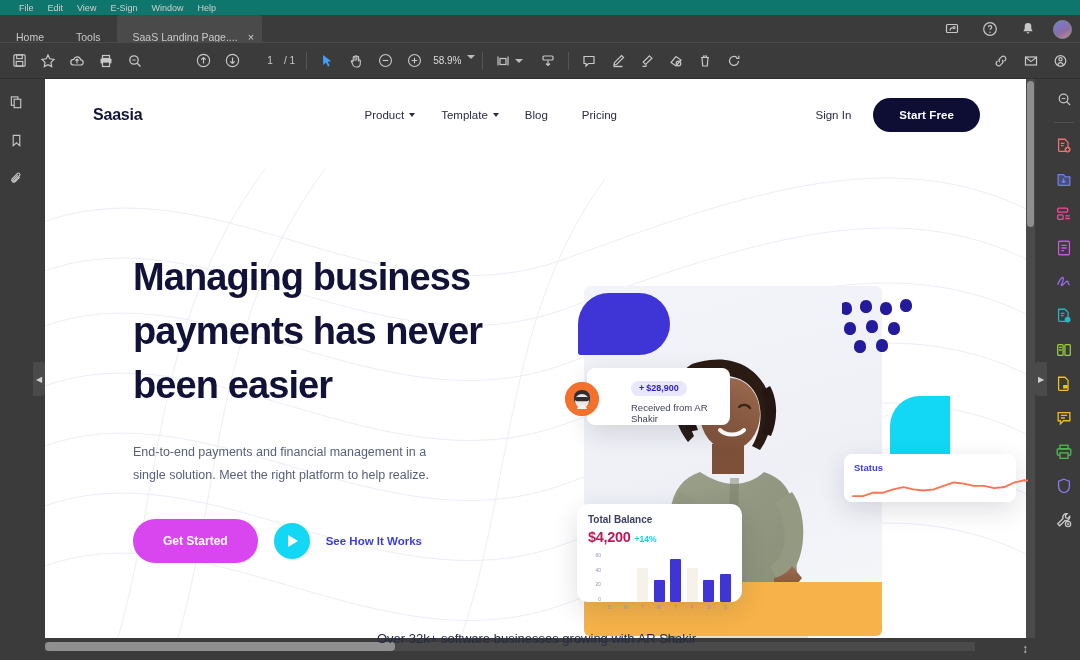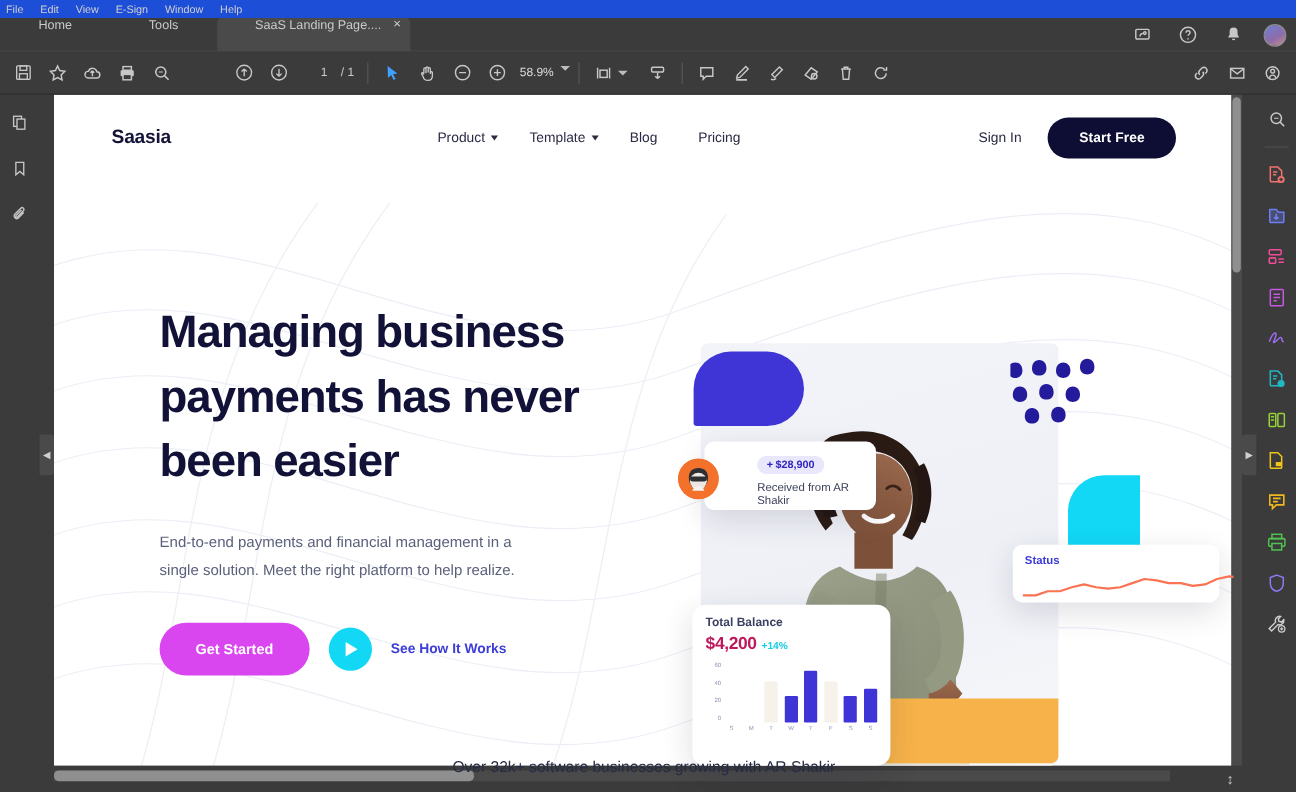--- a/index.html
+++ b/index.html
@@ -6,33 +6,33 @@
   html,body { width:1080px; height:660px; overflow:hidden; }
   body {
     font-family: "Liberation Sans", sans-serif;
     background:#3b3b3b; color:#d8d8d8;
     -webkit-font-smoothing: antialiased;
   }
   .app { position:relative; width:1080px; height:660px; }
 
   
   .menubar {
-    height:15px; background:#1d4ed8; display:flex; align-items:center;
-    padding-left:5px; gap:14px; font-size:9px; color:#cfcfcf;
+    height:15px; background:#0f766e; display:flex; align-items:center;
+    padding-left:19px; gap:14px; font-size:9px; color:#cfcfcf;
   }
   .menubar span { cursor:default; }
 
   
   .tabstrip {
     height:28px; background:#3b3b3b; display:flex; align-items:flex-end;
     position:relative;
   }
   .tabstrip:after{content:"";position:absolute;left:0;right:0;bottom:0;height:1px;background:#4a4a4a;}
   .tab {
-    height:28px; display:flex; align-items:flex-start; padding:0 32px;
+    height:28px; display:flex; align-items:flex-end; padding:0 16px;
     font-size:10.5px; color:#c9c9c9; position:relative;
   }
   .tab.doc {
     background:#4a4a4a; border-radius:4px 4px 0 0;
     padding-right:8px; min-width:125px;
   }
   .tab .label{ white-space:nowrap; }
   .tab .close{ margin-left:10px; font-size:11px; color:#d0d0d0; line-height:1; }
 
   
@@ -179,21 +179,21 @@
     background:#f4712c; overflow:hidden;
   }
   .pill{
     display:inline-flex;align-items:center;gap:2px;
     background:#e9e7fb;color:#2f24c0;border-radius:9px;
     font-size:9px;font-weight:700;padding:2.5px 8px;
   }
   .notif-txt{ margin-top:6px;font-size:9.5px;color:#3d4158; }
 
   .card-balance{
-    left:45px; top:288px; width:165px; height:134px; padding:10px 11px;border-radius:11px;
+    left:45px; top:288px; width:165px; height:98px; padding:10px 11px;border-radius:11px;
   }
   .bal-title{ font-size:10px;color:#3c4163;font-weight:600; }
   .bal-row{ display:flex; align-items:baseline; gap:4px; margin-top:4px; }
   .bal-amt{ font-size:14.5px;font-weight:700;color:#be185d;letter-spacing:-0.3px; }
   .bal-delta{ font-size:8.5px;font-weight:700;color:#12cfe8; }
   .chart{ position:relative; margin-top:7px; height:62px; }
   .yaxis{
     position:absolute;left:0;top:0;height:50px;width:13px;
     display:flex;flex-direction:column;justify-content:space-between;
     font-size:5px;color:#8d93b5;text-align:right;

